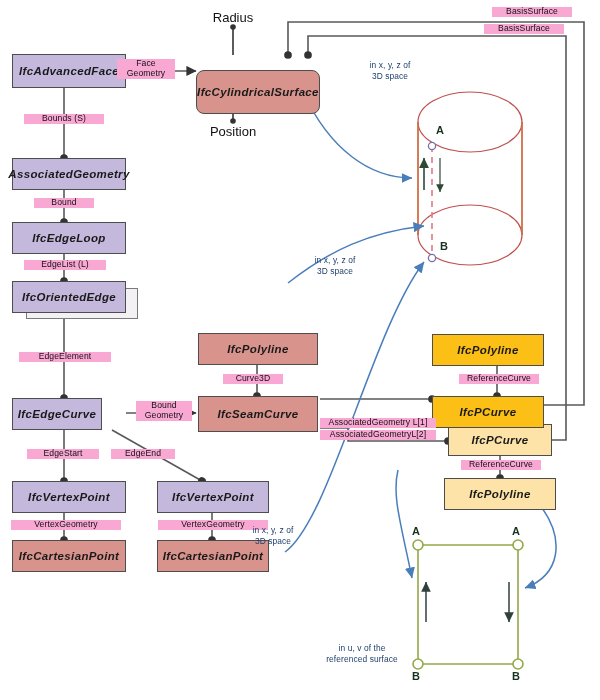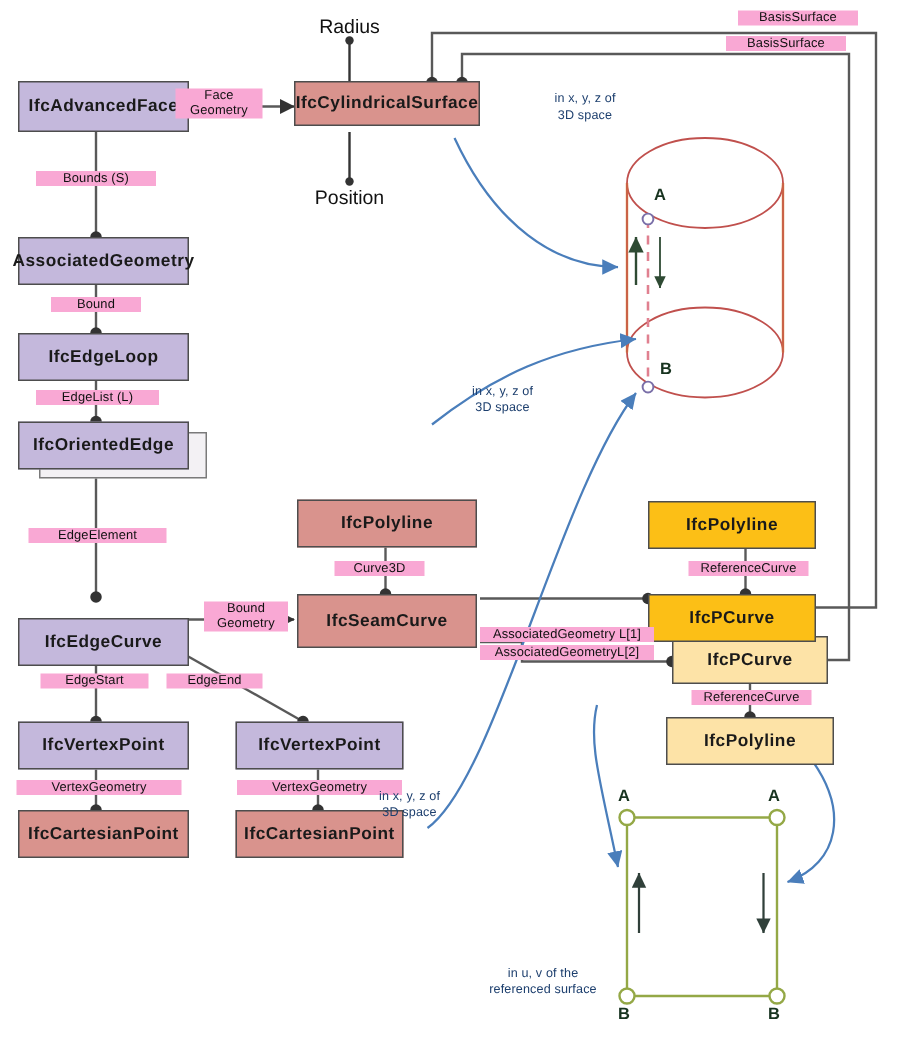--- a/index.html
+++ b/index.html
@@ -4,21 +4,21 @@
 <title>IFC Advanced Face Diagram</title>
 <style>
   html,body{margin:0;padding:0;background:#ffffff;}
   body{width:600px;height:700px;overflow:hidden;
        font-family:"Liberation Sans","DejaVu Sans",sans-serif;}
   #stage{position:relative;width:600px;height:700px;background:#fff;}
   svg.layer{position:absolute;left:0;top:0;width:600px;height:700px;}
   .node{position:absolute;box-sizing:border-box;border:1px solid #4d4d4d;
         display:flex;align-items:center;justify-content:center;
         font-size:11.5px;font-weight:bold;color:#1a1a1a;letter-spacing:.35px;
-        text-align:center;line-height:1.1;}
+        text-align:center;line-height:1.1;font-style:italic;}
   .purple{background:#c4b8dc;}
   .salmon{background:#d9938d;}
   .gold{background:#fcbf16;}
   .paleyellow{background:#fde3a7;}
   .ghost{background:#f3f1f4;border:1px solid #7a7a7a;}
   .edgelabel{position:absolute;font-size:8.6px;color:#111;text-align:center;
              line-height:1.15;background:#f9a8d4;white-space:nowrap;letter-spacing:.1px;}
   .notelabel{position:absolute;font-size:8.4px;color:#1d3f6e;text-align:center;
              line-height:1.25;white-space:nowrap;letter-spacing:.1px;}
   .ptlabel{position:absolute;font-size:11px;font-weight:bold;color:#17331f;}
@@ -140,29 +140,29 @@
       <path d="M398,470 C392,495 400,520 412,578" marker-end="url(#arrowBlue)"></path>
 
       <path d="M540,505 C566,540 560,575 525,588" marker-end="url(#arrowBlue)"></path>
     </g>
   </svg>
 
   <div class="node ghost" style="left:26px;top:288px;width:112px;height:31px;"></div>
 
   <div class="node purple" style="left:12px;top:54px;width:114px;height:34px;">IfcAdvancedFace</div>
 
-  <div class="node salmon" style="left:196px;top:54px;width:124px;height:30px;">IfcCylindricalSurface</div>
+  <div class="node salmon" style="left:196px;top:70px;width:124px;height:44px;border-radius:8px;">IfcCylindricalSurface</div>
 
   <div class="node purple" style="left:12px;top:158px;width:114px;height:32px;">AssociatedGeometry</div>
 
   <div class="node purple" style="left:12px;top:222px;width:114px;height:32px;">IfcEdgeLoop</div>
 
   <div class="node purple" style="left:12px;top:281px;width:114px;height:32px;">IfcOrientedEdge</div>
 
-  <div class="node purple" style="left:12px;top:412px;width:114px;height:32px;">IfcEdgeCurve</div>
+  <div class="node purple" style="left:12px;top:398px;width:90px;height:32px;">IfcEdgeCurve</div>
 
   <div class="node purple" style="left:12px;top:481px;width:114px;height:32px;">IfcVertexPoint</div>
 
   <div class="node purple" style="left:157px;top:481px;width:112px;height:32px;">IfcVertexPoint</div>
 
   <div class="node salmon" style="left:12px;top:540px;width:114px;height:32px;">IfcCartesianPoint</div>
 
   <div class="node salmon" style="left:157px;top:540px;width:112px;height:32px;">IfcCartesianPoint</div>
 
   <div class="node salmon" style="left:198px;top:333px;width:120px;height:32px;">IfcPolyline</div>

